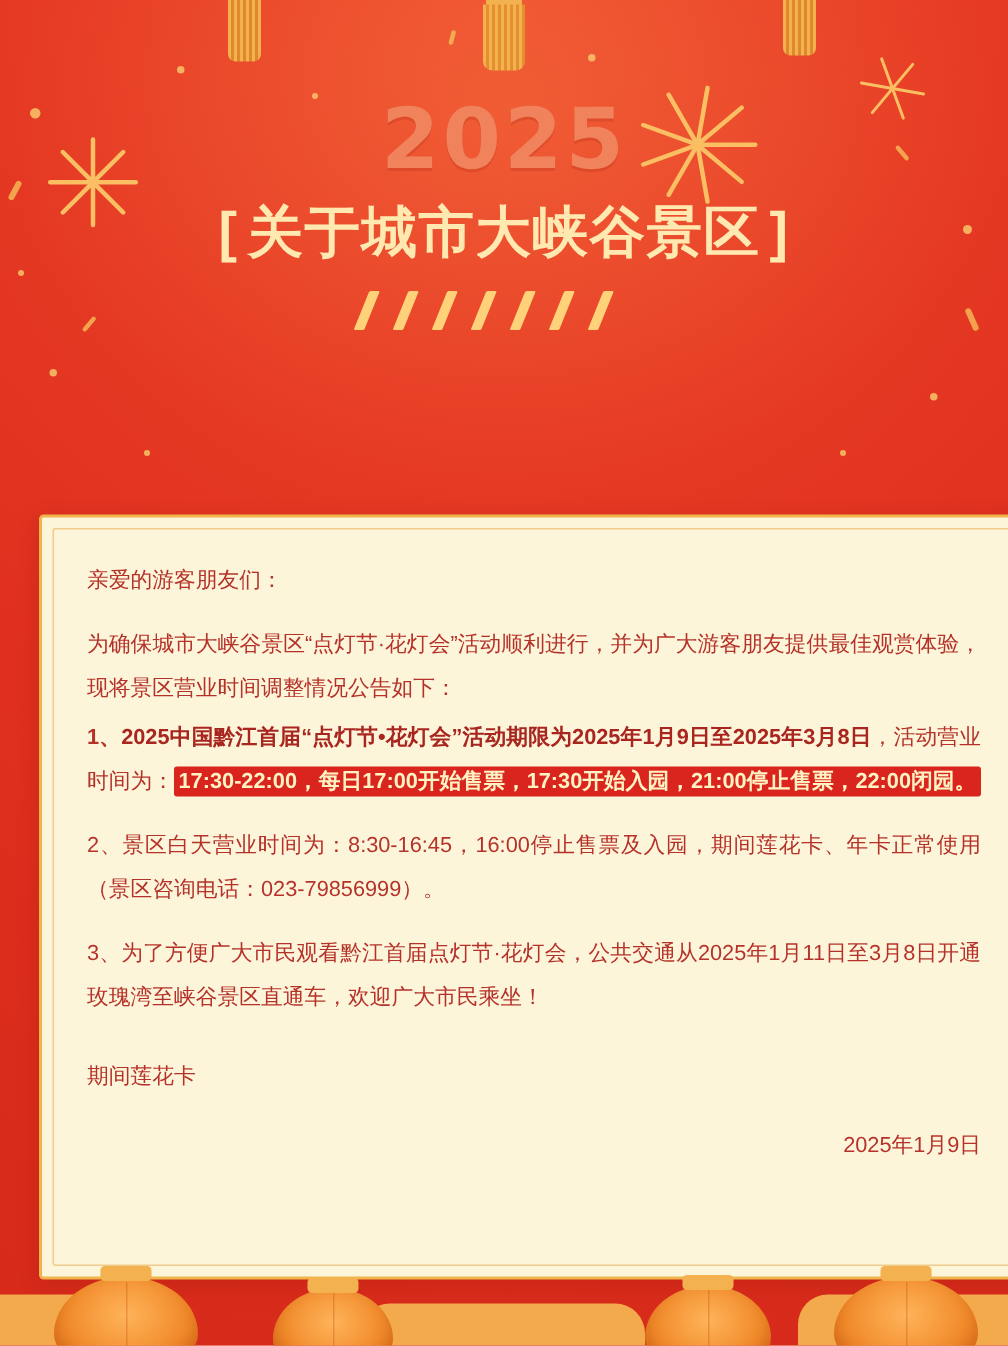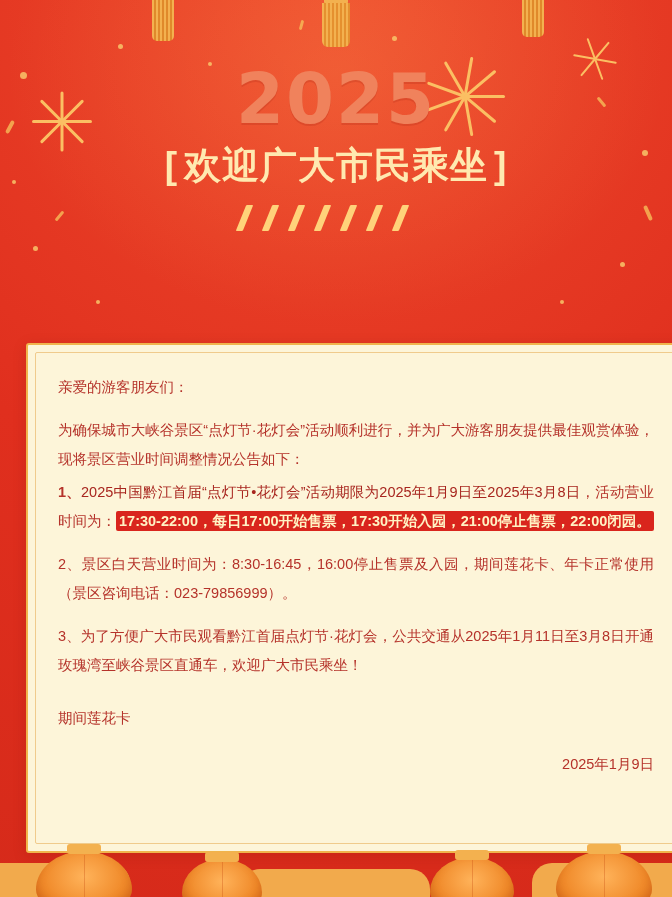--- a/index.html
+++ b/index.html
@@ -80,21 +80,21 @@
   }
 
   
   .header {
     position: relative;
     padding-top: 68px;
     text-align: center;
   }
   .year {
     font-family: "DejaVu Sans", sans-serif;
-    font-size: 69px;
+    font-size: 56px;
     font-weight: bold;
     color: #f0825c;
     letter-spacing: 2px;
     line-height: .92;
     text-shadow: 0 2px 0 rgba(150,25,10,.18);
   }
   .title-main {
     margin-top: 10px;
     font-size: 37px;
     font-weight: bold;
@@ -150,21 +150,21 @@
   }
   .p {
     color: #b5322a;
     font-size: 14.5px;
     line-height: 2.0;
     margin: 0 0 14px;
     text-align: justify;
   }
   .p.lead { margin-bottom: 4px; }
   .p.strong { color: #b5322a; }
-  .p.strong b { color: #a8261f; font-weight: normal; }
+  .p.strong b { color: #a8261f; font-weight: bold; }
   .hl {
     background: #d9251d;
     color: #fff3c4;
     font-weight: bold;
     padding: 2px 3px;
     border-radius: 2px;
     box-decoration-break: clone;
     -webkit-box-decoration-break: clone;
   }
   .p.spacer { margin-top: 24px; }
@@ -267,21 +267,21 @@
   <div class="streak" style="left:8px;   top:120px; width:4px;  height:14px; transform:rotate(28deg);"></div>
   <div class="streak" style="left:646px; top:205px; width:4px;  height:16px; transform:rotate(-24deg);"></div>
   <div class="streak" style="left:58px;  top:210px; width:3px;  height:12px; transform:rotate(40deg);"></div>
   <div class="streak" style="left:600px; top:96px;  width:3px;  height:12px; transform:rotate(-40deg);"></div>
   <div class="streak" style="left:300px; top:20px;  width:3px;  height:10px; transform:rotate(15deg);"></div>
 </div>
 
 <div class="header">
   <div class="year">2025</div>
   <div class="title-main">
-    <span class="bracket">[</span><span>欢迎广大市民乘坐</span><span class="bracket">]</span>
+    <span class="bracket">[</span><span>关于城市大峡谷景区</span><span class="bracket">]</span>
   </div>
   <div class="slashes">
     <i style="left:0px"></i>
       <i style="left:26px"></i>
       <i style="left:52px"></i>
     <i style="left:78px"></i>
       <i style="left:104px"></i>
       <i style="left:130px"></i>
     <i style="left:156px"></i>
   </div>

